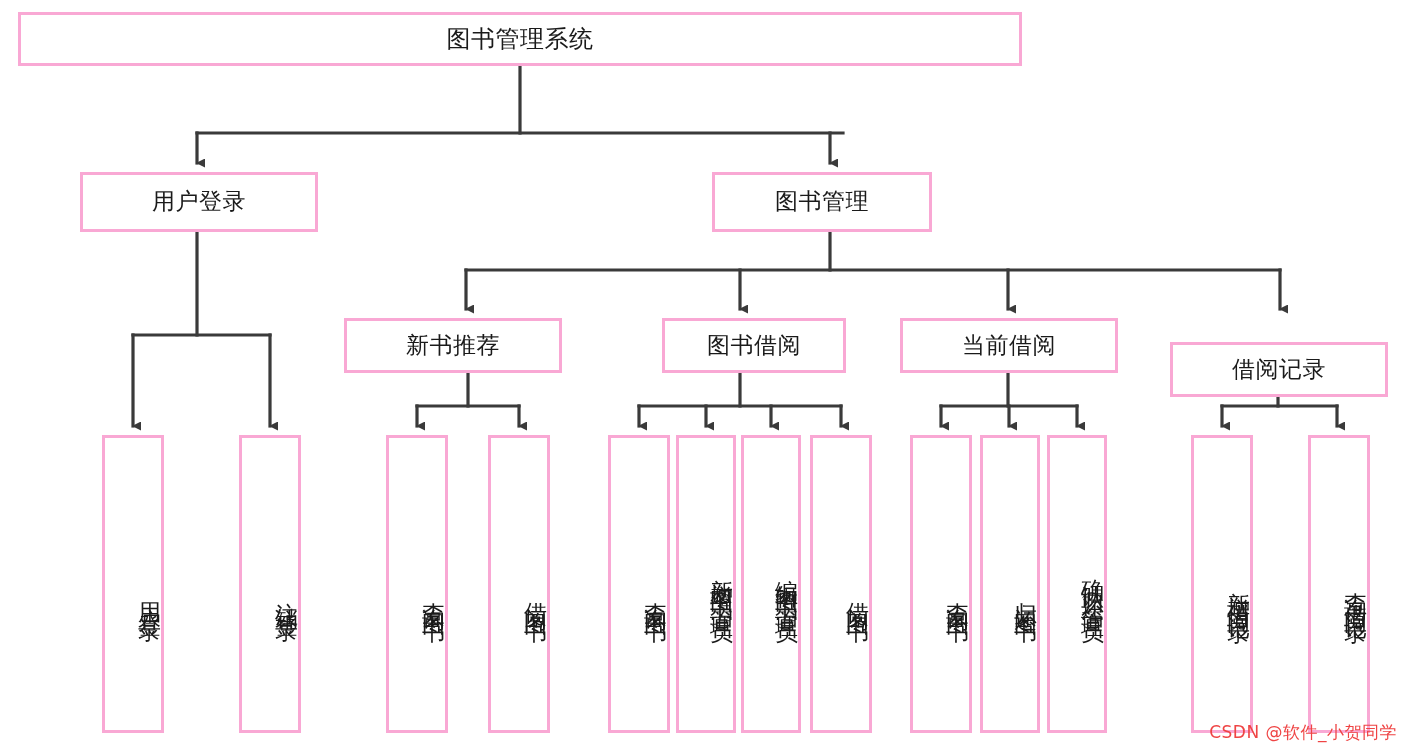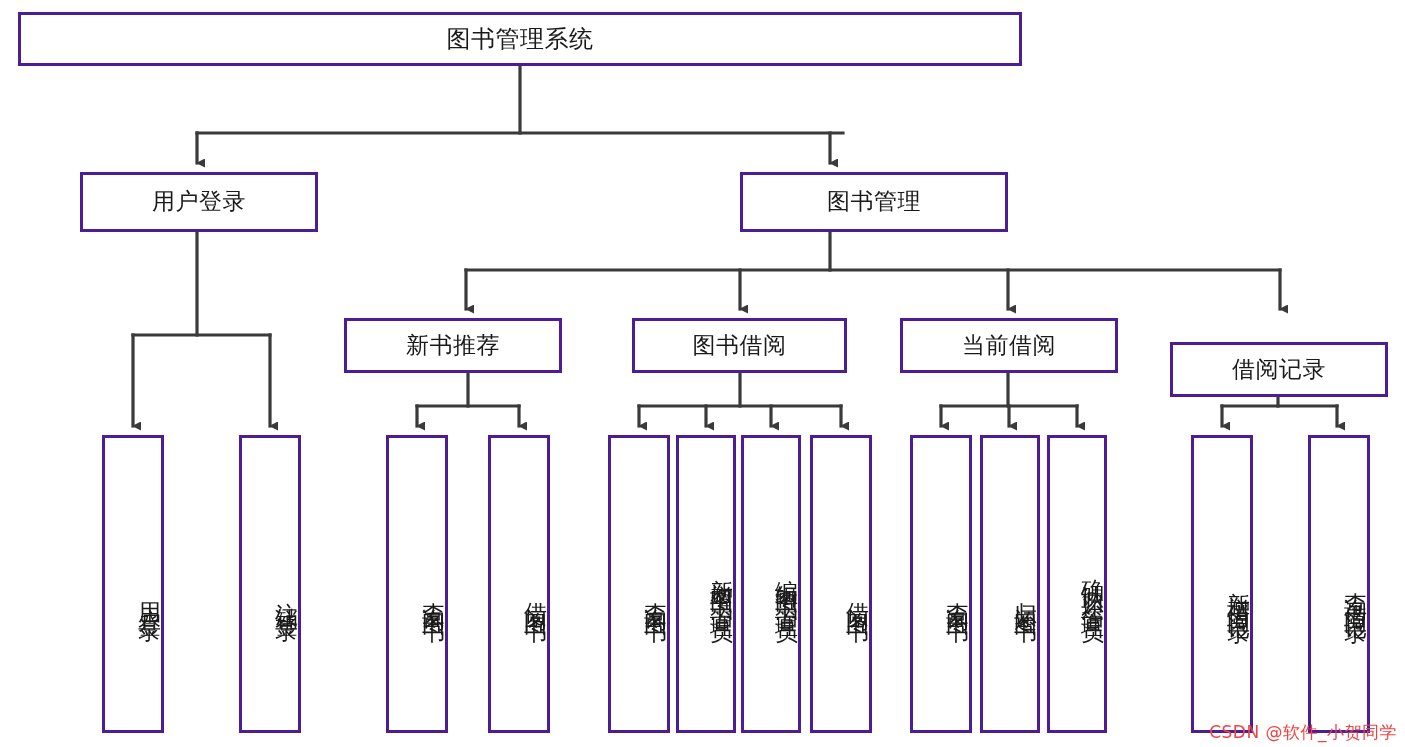--- a/index.html
+++ b/index.html
@@ -23,21 +23,21 @@
     left: 0;
     top: 0;
     width: 1405px;
     height: 747px;
     pointer-events: none;
   }
   .node {
     position: absolute;
     box-sizing: border-box;
     background: #ffffff;
-    border: 3px solid #4c1d95;
+    border: 3px solid #f9a8d4;
     display: flex;
     align-items: center;
     justify-content: center;
     color: #1a1a1a;
   }
   .node.horiz {
     font-size: 23px;
     letter-spacing: 0.5px;
     line-height: 1.1;
   }
@@ -126,29 +126,29 @@
   </svg>
 
   <div class="node horiz root" style="left:18px; top:12px; width:1004px; height:54px;">
     <span>图书管理系统</span>
   </div>
 
   <div class="node horiz" style="left:80px; top:172px; width:238px; height:60px;">
     <span>用户登录</span>
   </div>
 
-  <div class="node horiz" style="left:712px; top:172px; width:268px; height:60px;margin-left:28px;">
+  <div class="node horiz" style="left:712px; top:172px; width:220px; height:60px;">
     <span>图书管理</span>
   </div>
 
   <div class="node horiz" style="left:344px; top:318px; width:218px; height:55px;">
     <span>新书推荐</span>
   </div>
 
-  <div class="node horiz" style="left:632px; top:318px; width:215px; height:55px;">
+  <div class="node horiz" style="left:662px; top:318px; width:184px; height:55px;">
     <span>图书借阅</span>
   </div>
 
   <div class="node horiz" style="left:900px; top:318px; width:218px; height:55px;">
     <span>当前借阅</span>
   </div>
 
   <div class="node horiz" style="left:1170px; top:318px; width:218px; height:55px;margin-top:24px;">
     <span>借阅记录</span>
   </div>

